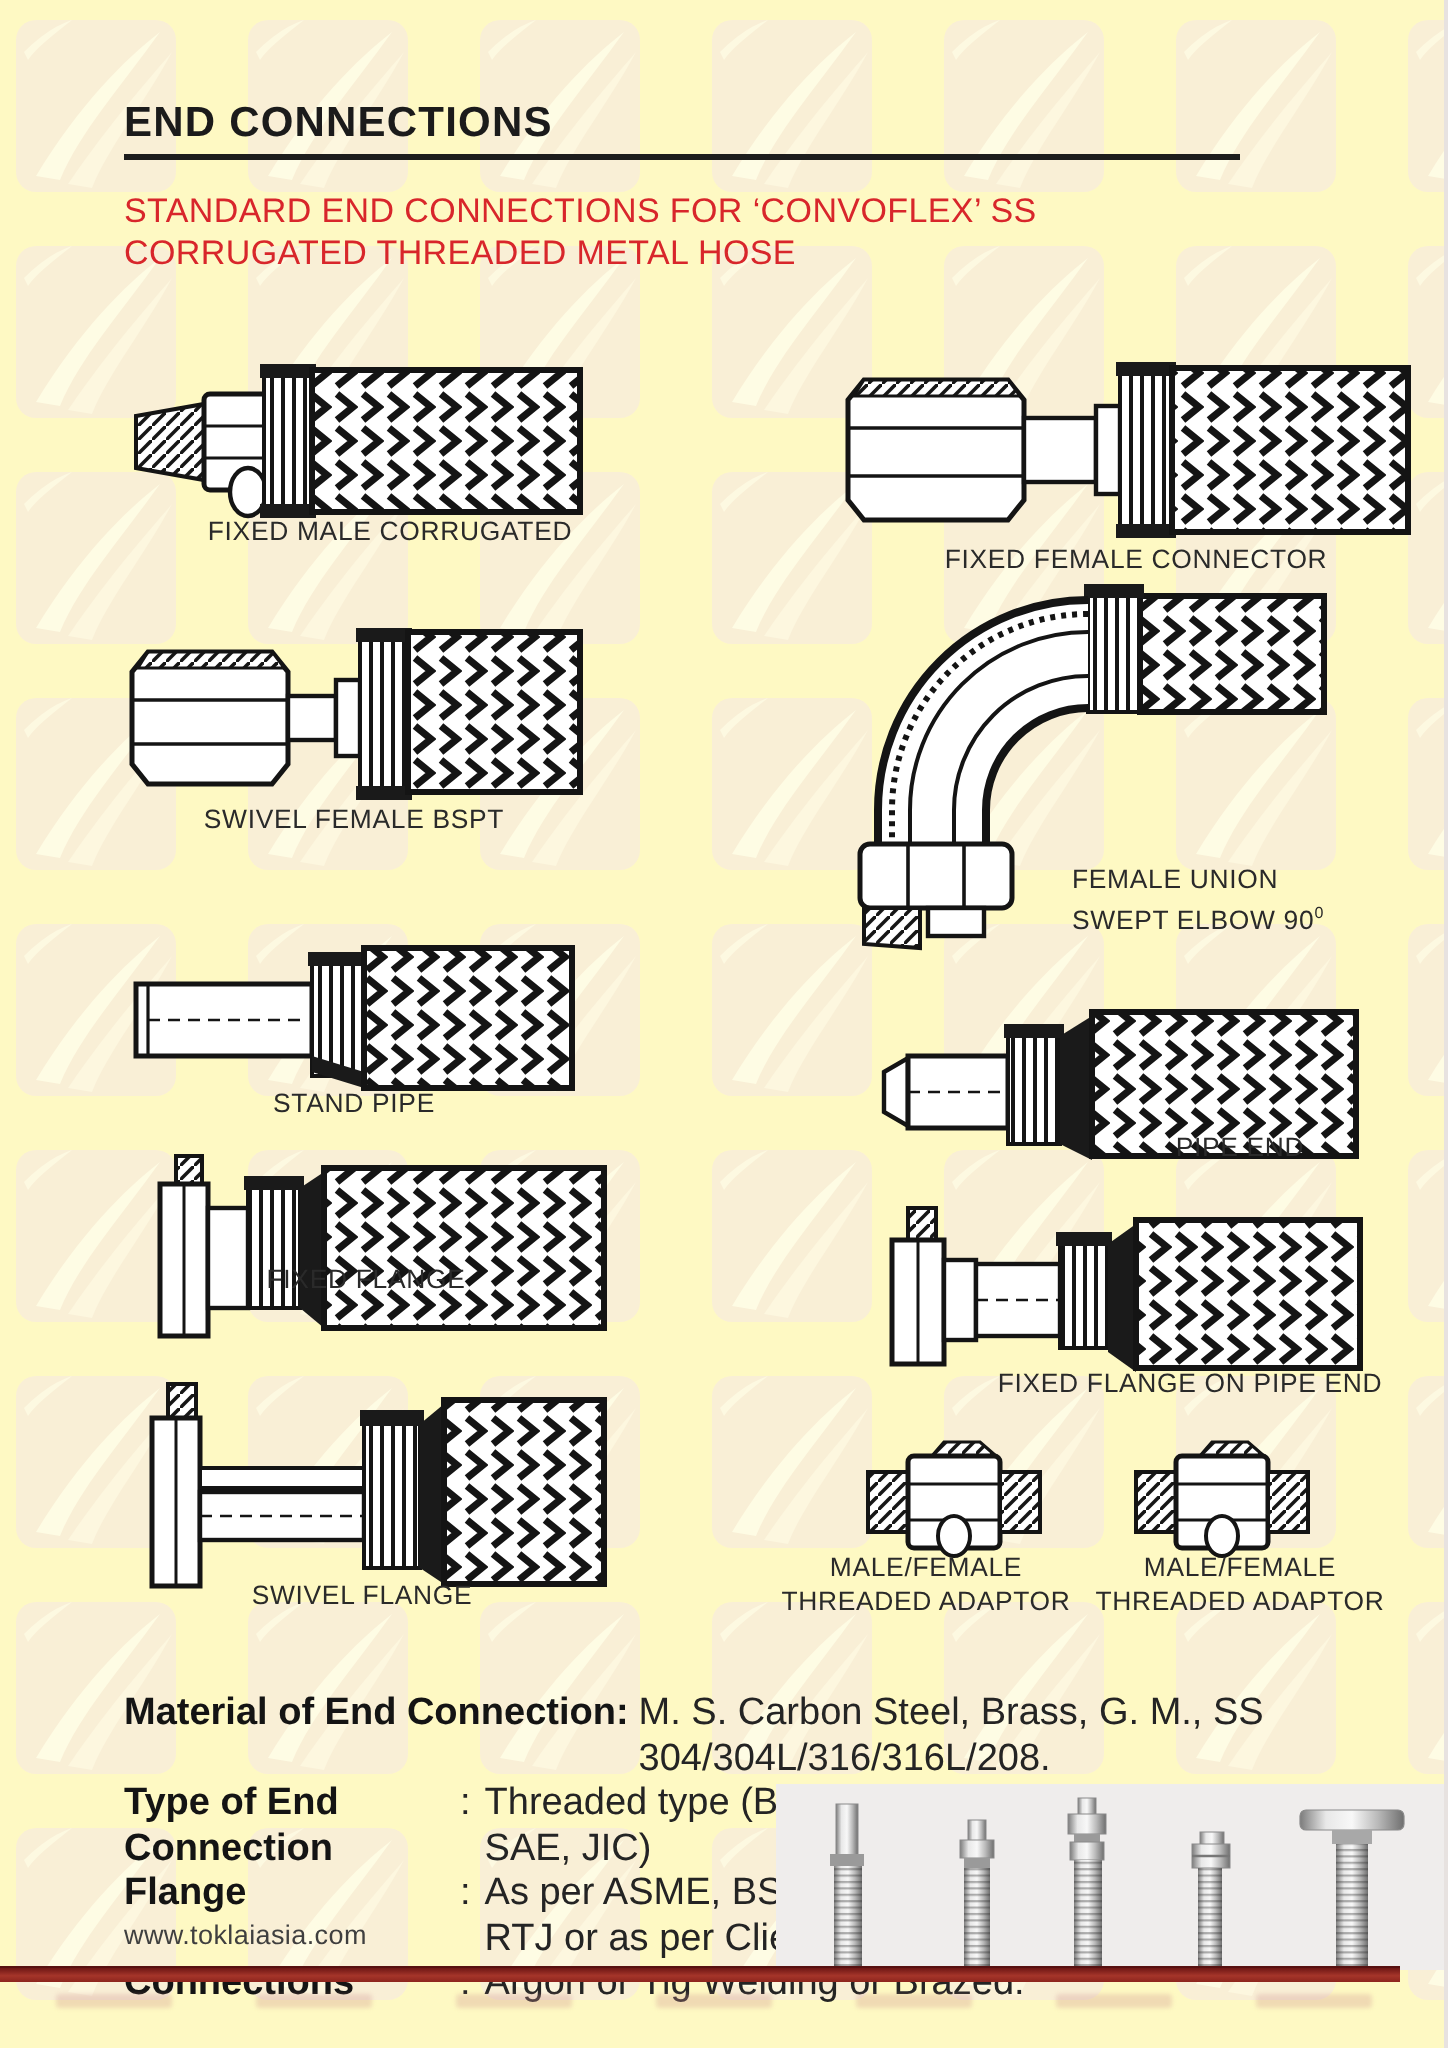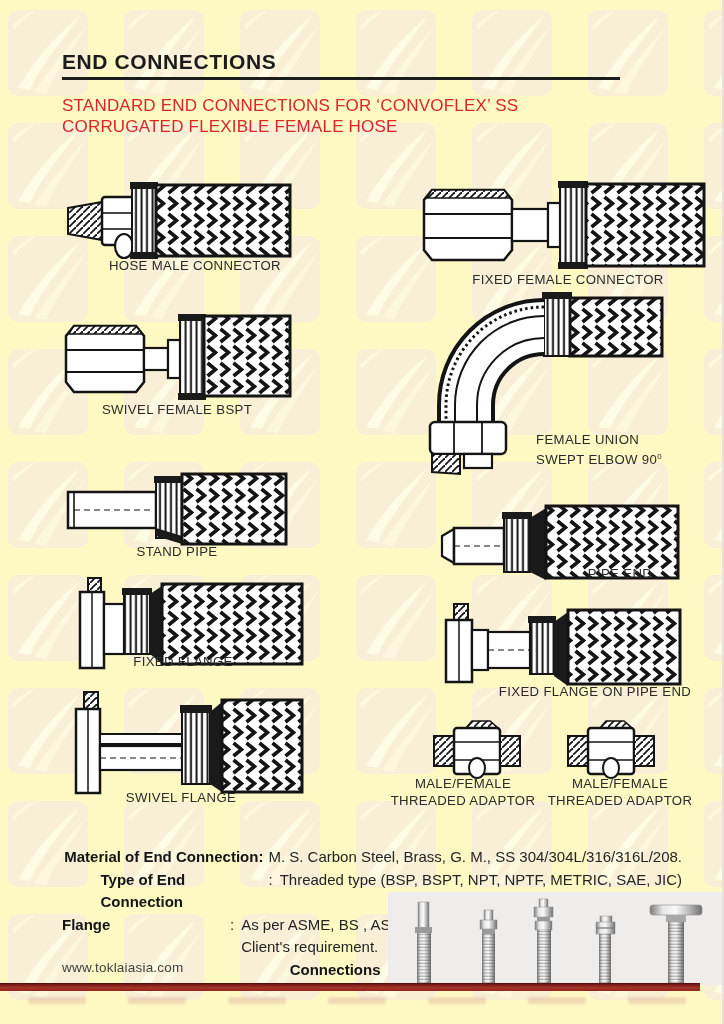--- a/index.html
+++ b/index.html
@@ -20,21 +20,21 @@
   }
   .fig{position:absolute;z-index:1;}
   .cap{
     position:absolute;z-index:1;font-size:13.2px;color:#2a2a2a;
     letter-spacing:.35px;text-align:center;line-height:16.5px;white-space:nowrap;
   }
   .cap.two{white-space:normal;}
   .cap.left-align{text-align:left;}
   sup{font-size:8px;}
   #specs{position:absolute;left:62px;top:846px;z-index:1;width:620px;}
-  .spec-row{display:flex;font-size:15px;line-height:22.5px;color:#242424;justify-content:flex-end;}
+  .spec-row{display:flex;font-size:19px;line-height:22.5px;color:#242424;}
   .spec-label{font-weight:bold;color:#141414;width:168px;flex:none;}
   .spec-row.inline .spec-label{width:auto;margin-right:5px;}
   .spec-sep{flex:none;margin-right:7px;}
   #photo{position:absolute;left:388px;top:892px;width:336px;height:93px;z-index:1;overflow:hidden;}
   #red-bar{
     position:absolute;left:0;top:983px;width:700px;height:7px;z-index:2;
     background:linear-gradient(#6d1614,#a5352a 55%,#8d251d);
     border-top:1px solid #571110;
   }
   .smudge{
@@ -82,35 +82,35 @@
 <div id="page">
 
   <svg id="wm-layer">
     <rect x="0" y="0" width="724" height="1024" fill="url(#pwm)"></rect>
   </svg>
 
   <div id="page-title">END CONNECTIONS</div>
   <div id="title-rule"></div>
   <div id="subtitle">
     <div>STANDARD END CONNECTIONS FOR ‘CONVOFLEX’ SS</div>
-    <div>CORRUGATED FLEXIBLE FEMALE HOSE</div>
+    <div>CORRUGATED THREADED METAL HOSE</div>
   </div>
 
   <svg class="fig" style="left:62px;top:178px" width="230" height="86" viewBox="0 0 230 86">
     <polygon points="6,30 40,24 40,62 6,56" fill="url(#phatch)" stroke="#141414" stroke-width="2"></polygon>
     <rect x="40" y="19" width="32" height="48" fill="#ffffff" stroke="#141414" stroke-width="2.5" rx="3"></rect>
     <line x1="40" y1="35" x2="72" y2="35" stroke="#141414" stroke-width="1.6"></line>
     <line x1="40" y1="51" x2="72" y2="51" stroke="#141414" stroke-width="1.6"></line>
     <ellipse cx="62" cy="68" rx="9" ry="12" fill="#ffffff" stroke="#141414" stroke-width="2.2"></ellipse>
     <rect x="70" y="10" width="24" height="66" fill="url(#pstripe)" stroke="#141414" stroke-width="2"></rect>
     <rect x="68" y="4" width="28" height="7" fill="#1a1a1a"></rect>
     <rect x="68" y="74" width="28" height="7" fill="#1a1a1a"></rect>
     <rect x="94" y="7" width="134" height="71" fill="url(#pbraid)" stroke="#141414" stroke-width="3"></rect>
   </svg>
-  <div class="cap" style="left:80px;top:258px;width:230px">HOSE MALE CONNECTOR</div>
+  <div class="cap" style="left:80px;top:258px;width:230px">FIXED MALE CORRUGATED</div>
 
   <svg class="fig" style="left:420px;top:178px" width="288" height="94" viewBox="0 0 288 94">
     <polygon points="12,12 84,12 92,22 92,72 84,82 12,82 4,72 4,22" fill="#ffffff" stroke="#141414" stroke-width="2.5"></polygon>
     <polygon points="12,12 84,12 90,20 7,20" fill="url(#phatch)" stroke="#141414" stroke-width="1.4"></polygon>
     <line x1="4" y1="36" x2="92" y2="36" stroke="#141414" stroke-width="1.8"></line>
     <line x1="4" y1="60" x2="92" y2="60" stroke="#141414" stroke-width="1.8"></line>
     <rect x="92" y="31" width="36" height="32" fill="#ffffff" stroke="#141414" stroke-width="2.2"></rect>
     <rect x="128" y="25" width="12" height="44" fill="#ffffff" stroke="#141414" stroke-width="2.2"></rect>
     <rect x="140" y="9" width="26" height="76" fill="url(#pstripe)" stroke="#141414" stroke-width="2"></rect>
     <rect x="138" y="3" width="30" height="7" fill="#1a1a1a"></rect>
@@ -178,21 +178,21 @@
   <svg class="fig" style="left:62px;top:576px" width="242" height="94" viewBox="0 0 242 94">
     <rect x="26" y="2" width="13" height="15" fill="url(#phatch)" stroke="#141414" stroke-width="2"></rect>
     <rect x="18" y="16" width="24" height="76" fill="#ffffff" stroke="#141414" stroke-width="2.5"></rect>
     <line x1="30" y1="16" x2="30" y2="92" stroke="#141414" stroke-width="1.5"></line>
     <rect x="42" y="28" width="20" height="50" fill="#ffffff" stroke="#141414" stroke-width="2.2"></rect>
     <rect x="62" y="18" width="26" height="60" fill="url(#pstripe)" stroke="#141414" stroke-width="2"></rect>
     <rect x="60" y="12" width="30" height="7" fill="#1a1a1a"></rect>
     <polygon points="88,18 100,10 100,88 88,78" fill="#1a1a1a"></polygon>
     <rect x="100" y="8" width="140" height="80" fill="url(#pbraid)" stroke="#141414" stroke-width="3"></rect>
   </svg>
-  <div class="cap" style="left:62px;top:654px;width:242px">FIXED FLANGE</div>
+  <div class="cap" style="left:62px;top:632px;width:242px">FIXED FLANGE</div>
 
   <svg class="fig" style="left:430px;top:598px" width="252" height="92" viewBox="0 0 252 92">
     <rect x="24" y="6" width="14" height="17" fill="url(#phatch)" stroke="#141414" stroke-width="2"></rect>
     <rect x="16" y="22" width="26" height="62" fill="#ffffff" stroke="#141414" stroke-width="2.5"></rect>
     <line x1="29" y1="22" x2="29" y2="84" stroke="#141414" stroke-width="1.5"></line>
     <rect x="42" y="32" width="16" height="40" fill="#ffffff" stroke="#141414" stroke-width="2.2"></rect>
     <rect x="58" y="34" width="42" height="36" fill="#ffffff" stroke="#141414" stroke-width="2.2"></rect>
     <line x1="58" y1="52" x2="100" y2="52" stroke="#141414" stroke-width="1.2" stroke-dasharray="6,4"></line>
     <rect x="100" y="24" width="24" height="52" fill="url(#pstripe)" stroke="#141414" stroke-width="2"></rect>
     <rect x="98" y="18" width="28" height="7" fill="#1a1a1a"></rect>

